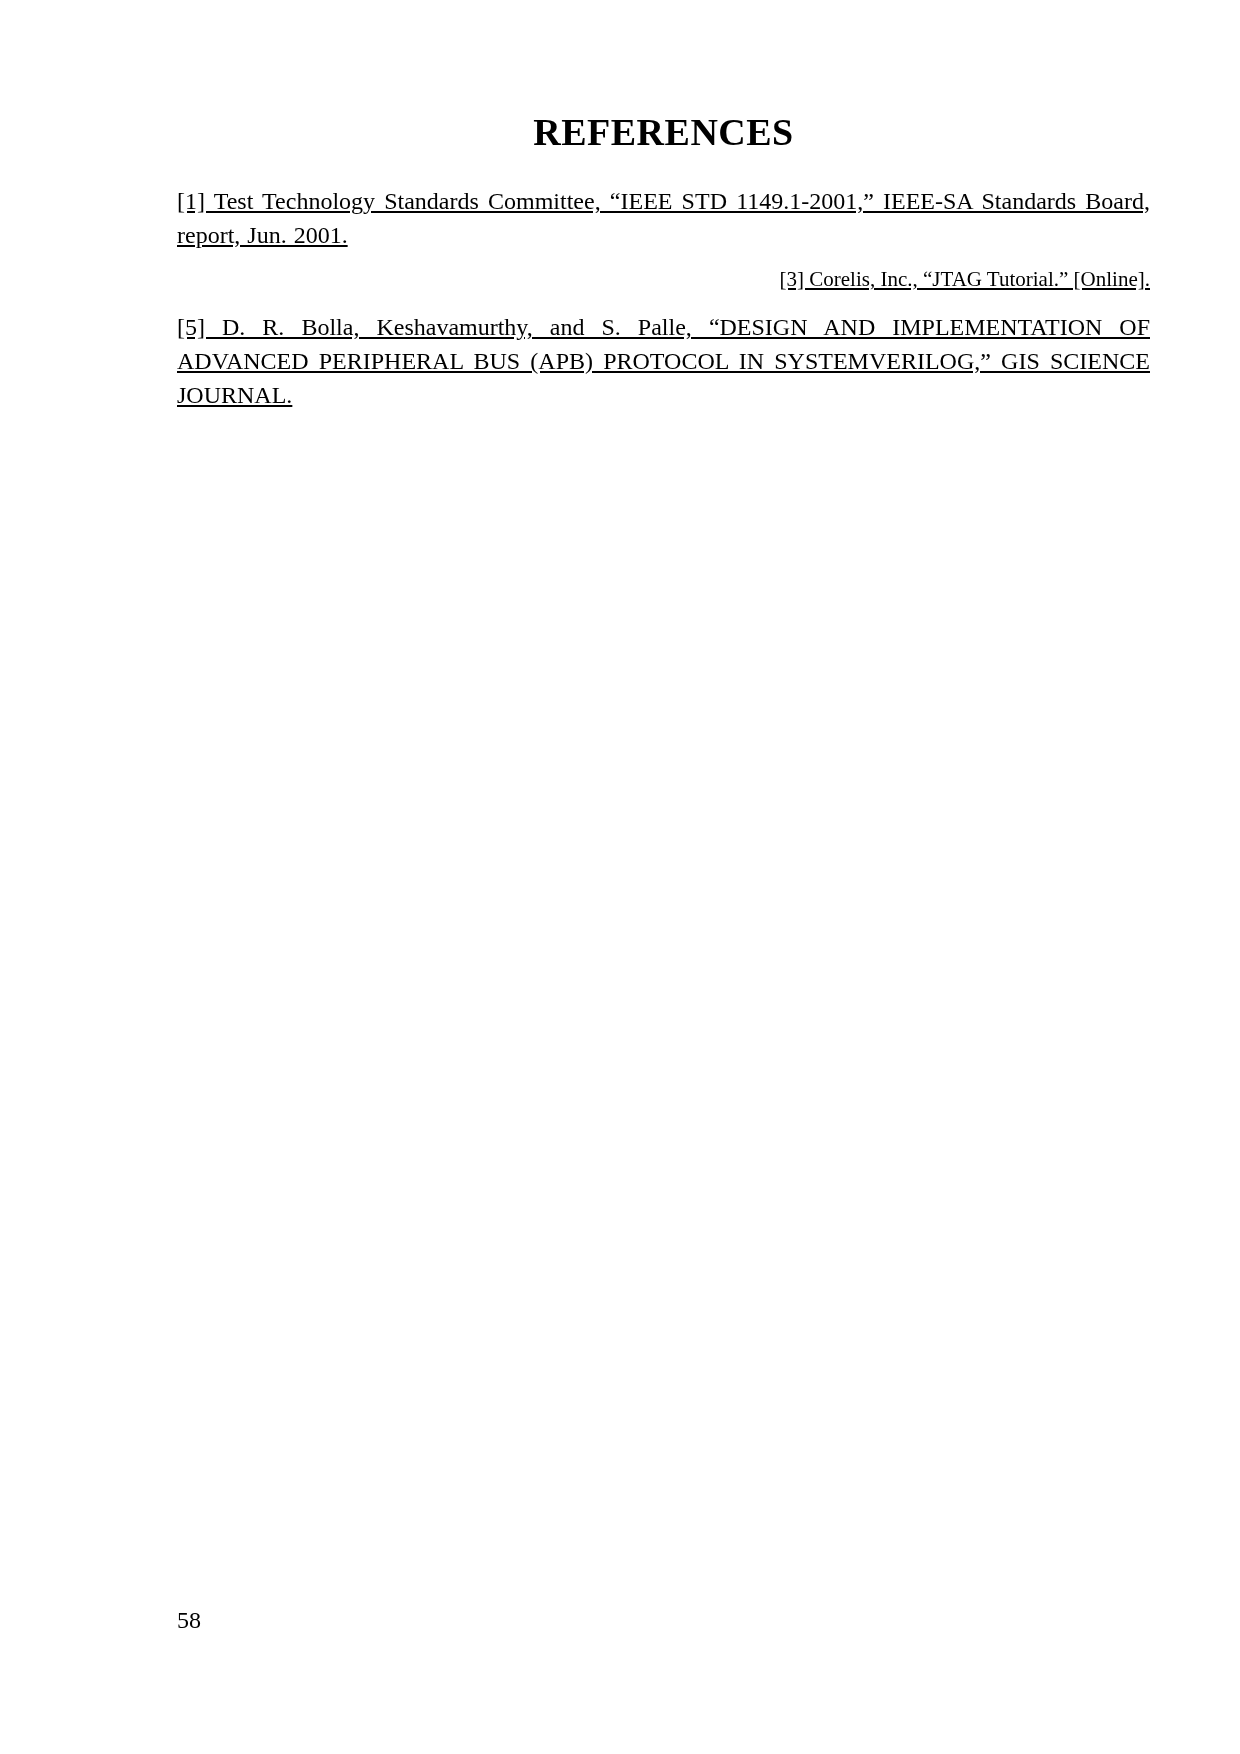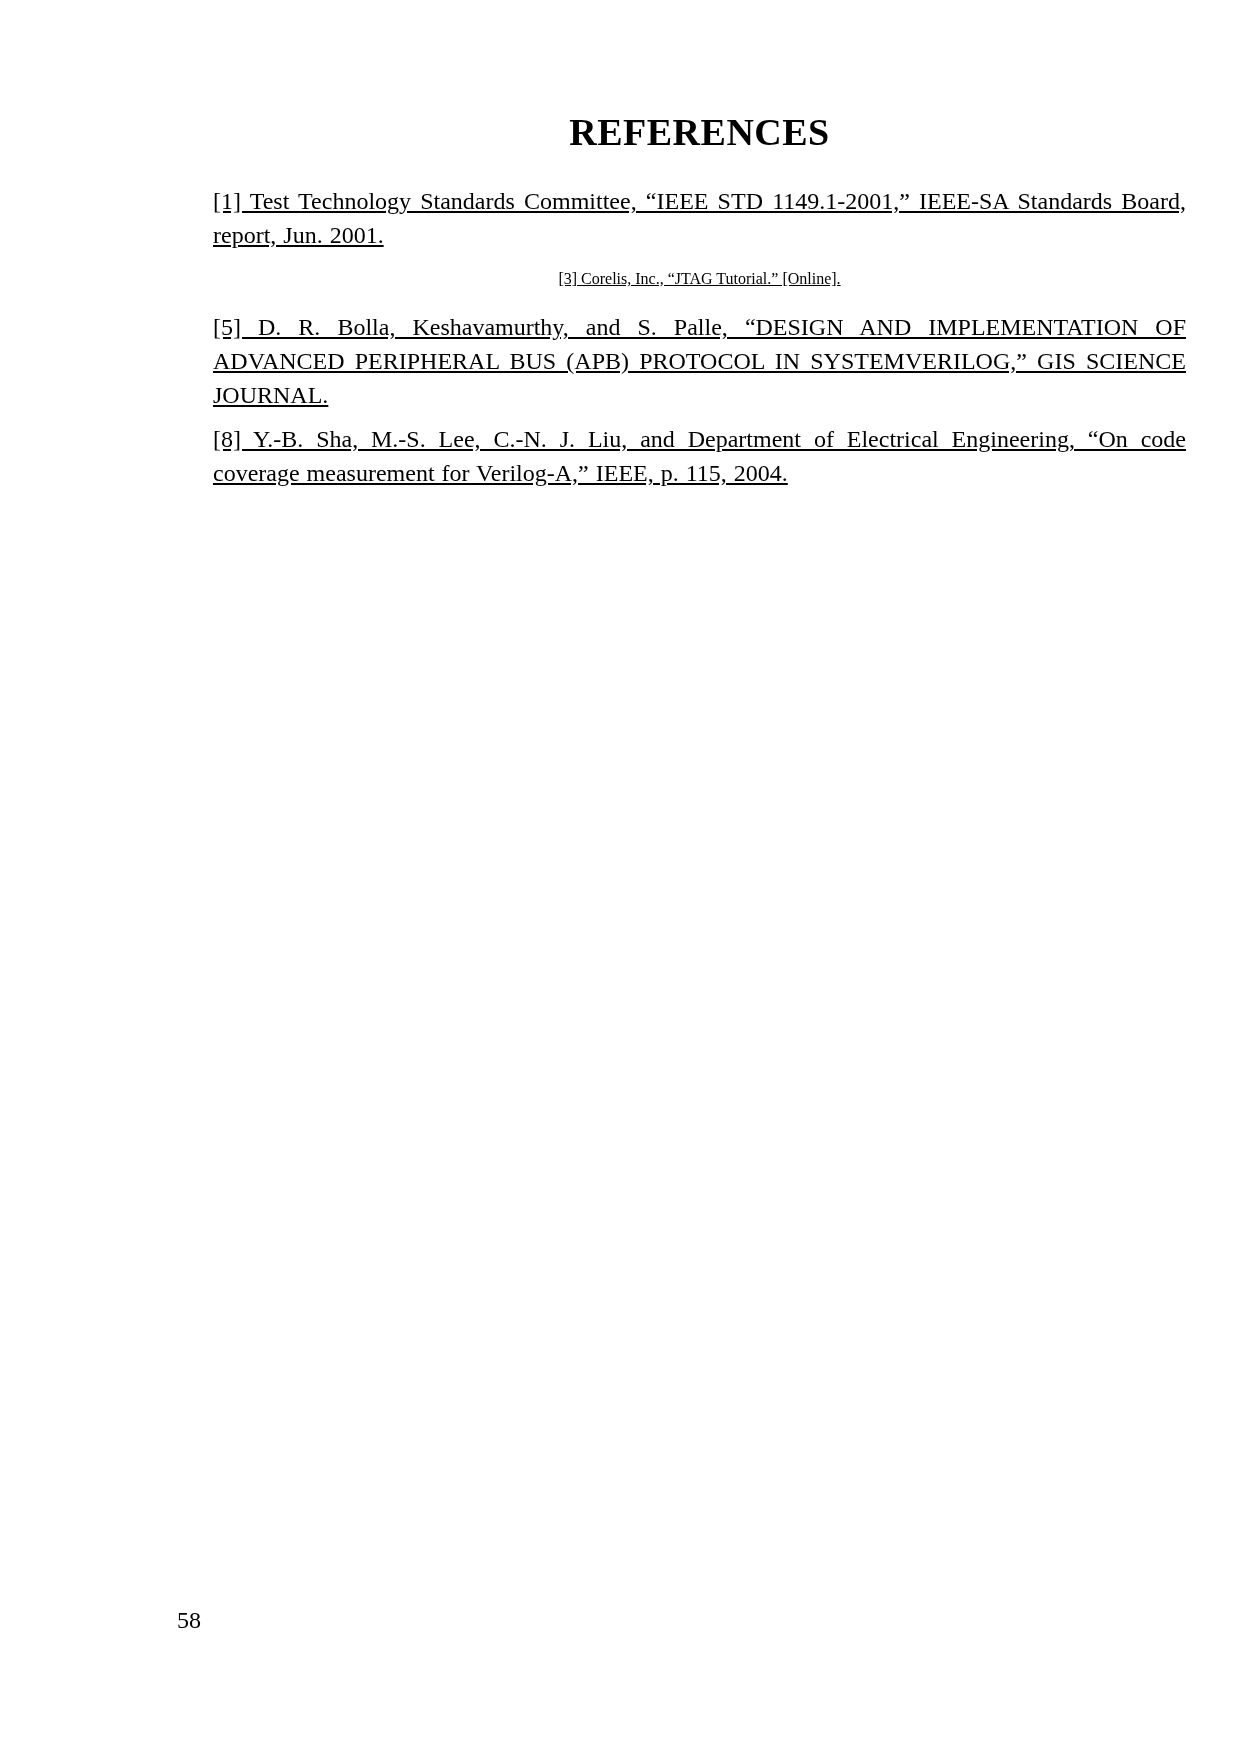--- a/index.html
+++ b/index.html
@@ -13,21 +13,20 @@
     position: relative;
     font-family: "Liberation Serif", "DejaVu Serif", serif;
     color: #000000;
     overflow: hidden;
   }
   .content {
     position: absolute;
     left: 177px;
     top: 0;
     width: 973px;
-    margin-left: 36px;
   }
   .doc-title {
     margin: 110px 0 0 0;
     text-align: center;
     font-weight: bold;
     font-size: 38px;
     line-height: 44px;
     letter-spacing: 0.5px;
   }
   .refs {
@@ -35,23 +34,23 @@
     text-decoration: underline;
   }
   .ref {
     font-size: 24px;
     line-height: 34px;
     text-align: justify;
     margin: 0 0 10px 0;
     word-spacing: 1px;
   }
   .ref-line {
-    font-size: 16px;
+    font-size: 21px;
     line-height: 34px;
-    text-align: center;
+    text-align: right;
   }
   .ref-group {
     margin: 0 0 14px 0;
   }
   .page-number {
     position: absolute;
     left: 177px;
     top: 1603px;
     width: 973px;
     text-align: left;
@@ -73,19 +72,18 @@
 
     <div class="ref-group">
       <div class="ref-line">[3] Corelis, Inc., “JTAG Tutorial.” [Online].</div>
     </div>
 
 
     <p class="ref">[5] D. R. Bolla, Keshavamurthy, and S. Palle, “DESIGN AND IMPLEMENTATION OF ADVANCED PERIPHERAL BUS (APB) PROTOCOL IN SYSTEMVERILOG,” GIS SCIENCE JOURNAL.</p>
 
 
 
-    <p class="ref">[8] Y.-B. Sha, M.-S. Lee, C.-N. J. Liu, and Department of Electrical Engineering, “On code coverage measurement for Verilog-A,” IEEE, p. 115, 2004.</p>
 
   </div>
 
 </div>
 
 <div class="page-number">58</div>
 
 </body></html>

